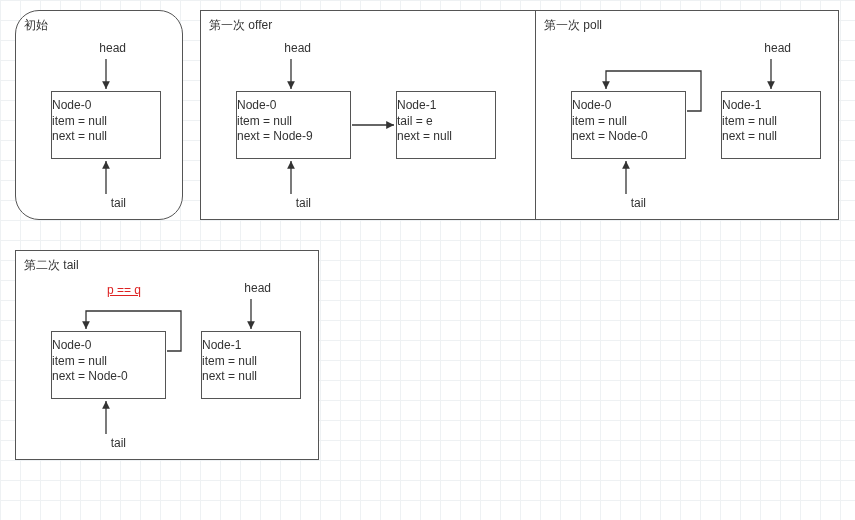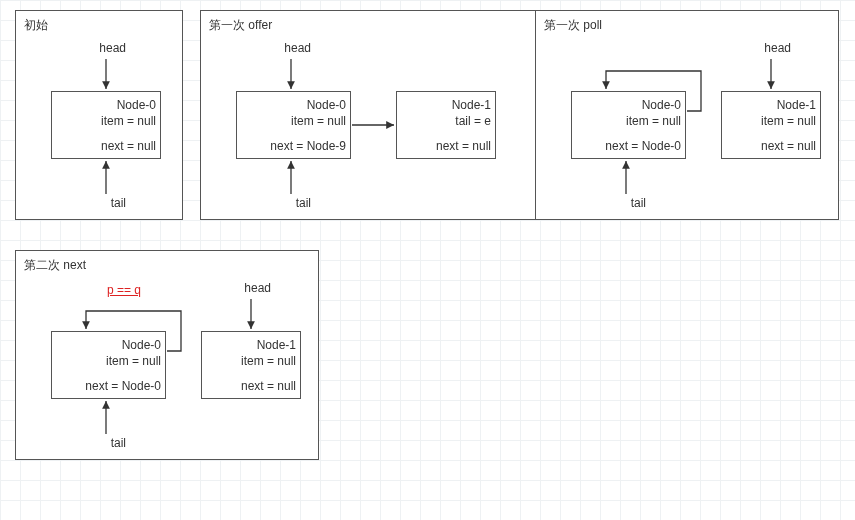--- a/index.html
+++ b/index.html
@@ -24,43 +24,43 @@
   }
   .panel-title {
     position: absolute;
     top: 6px;
     left: 8px;
   }
   .node-box {
     position: absolute;
     border: 1px solid #555;
     background: #fff;
-    text-align: right;
+    text-align: left;
     padding: 6px 4px 4px 0;
     line-height: 1.3;
   }
   .node-box .nb-title { }
   .node-box .nb-item { }
-  .node-box .nb-next { margin-top: 10px; }
+  .node-box .nb-next { }
   .label {
     position: absolute;
     text-align: right;
   }
   .red { color: #d22; }
   svg.arrows {
     position: absolute;
     left: 0; top: 0;
     width: 100%; height: 100%;
     pointer-events: none;
   }
 </style>
 </head>
 <body>
 
-<div class="panel" style="left:15px; top:10px; width:168px; height:210px;">
+<div class="panel" style="left:15px; top:10px; width:168px; height:210px;border-radius:24px;">
   <div class="panel-title">初始</div>
 
   <div class="label" style="left:70px; top:30px; width:40px;">head</div>
 
   <div class="node-box" style="left:35px; top:80px; width:110px; height:68px;">
     <div class="nb-title">Node-0</div>
     <div class="nb-item">item = null</div>
     <div class="nb-next">next = null</div>
   </div>
 
@@ -139,21 +139,21 @@
 
     <line x1="235" y1="48" x2="235" y2="78" stroke="#333" stroke-width="1.3" marker-end="url(#ah2)"></line>
 
     <line x1="90" y1="183" x2="90" y2="150" stroke="#333" stroke-width="1.3" marker-end="url(#ah2)"></line>
 
     <path d="M151,100 L165,100 L165,60 L70,60 L70,78" fill="none" stroke="#333" stroke-width="1.3" marker-end="url(#ah2)"></path>
   </svg>
 </div>
 
 <div class="panel" style="left:15px; top:250px; width:304px; height:210px;">
-  <div class="panel-title">第二次 next</div>
+  <div class="panel-title">第二次 tail</div>
 
   <div class="label red" style="left:65px; top:32px; width:60px;text-decoration:underline;">p == q</div>
   <div class="label" style="left:215px; top:30px; width:40px;">head</div>
 
   <div class="node-box" style="left:35px; top:80px; width:115px; height:68px;">
     <div class="nb-title">Node-0</div>
     <div class="nb-item">item = null</div>
     <div class="nb-next">next = Node-0</div>
   </div>
 

